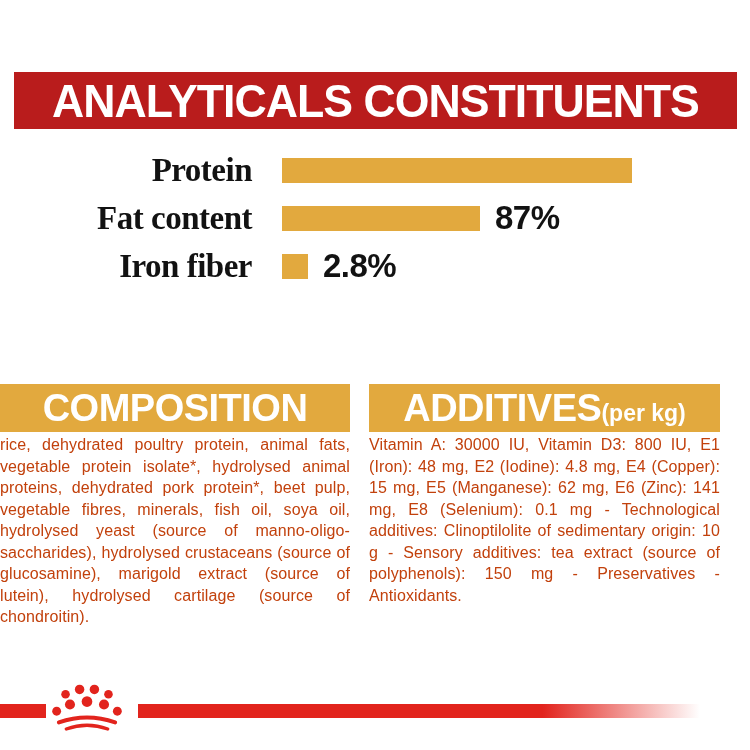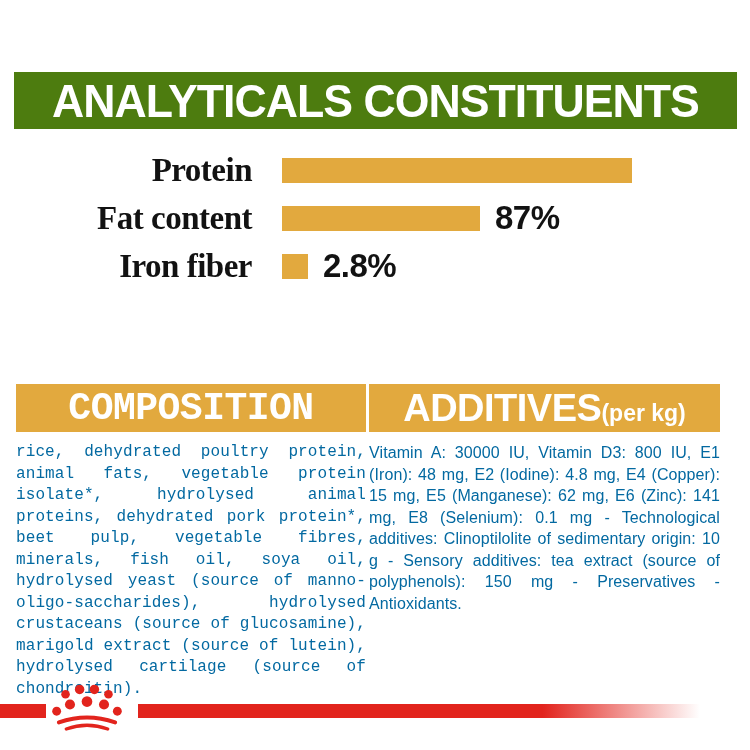--- a/index.html
+++ b/index.html
@@ -11,21 +11,21 @@
     height: 750px;
     background: #ffffff;
     overflow: hidden;
   }
 
   
   .header-band {
     position: absolute;
     left: 14px; top: 72px;
     width: 723px; height: 57px;
-    background: #4d7c0f;
+    background: #b91c1c;
     display: flex; align-items: center; justify-content: center;
   }
   .header-band .title {
     color: #ffffff;
     font-weight: bold;
     font-size: 46px;
     letter-spacing: -1px;
     transform: scaleX(0.97);
     white-space: nowrap;
   }
@@ -60,21 +60,21 @@
     margin-left: 15px;
     font-weight: bold;
     font-size: 33px;
     letter-spacing: -0.5px;
     color: #121212;
     white-space: nowrap;
   }
 
   
   .col { position: absolute; top: 384px; }
-  .col-left  { left: 16px;  width: 350px; font-family: Liberation Mono, monospace; }
+  .col-left  { left: 0;  width: 350px; }
   .col-right { left: 369px; width: 351px; }
   .section-band {
     height: 48px;
     background: #E2A93E;
     display: flex;
     align-items: center;
     justify-content: center;
   }
   .section-band .section-title {
     color: #ffffff;
@@ -84,25 +84,25 @@
     white-space: nowrap;
   }
   .section-band .section-suffix {
     color: #ffffff;
     font-weight: bold;
     font-size: 23px;
     padding-top: 10px;
     white-space: nowrap;
   }
   .section-body {
-    margin-top: 10px;
+    margin-top: 2px;
     font-size: 16px;
     line-height: 21.5px;
     letter-spacing: 0.1px;
-    color: #0369a1;
+    color: #c2410c;
     text-align: justify;
   }
 
   
   .stripe-left {
     position: absolute;
     left: 0; top: 704px;
     width: 46px; height: 14px;
     background: #E2241D;
   }

